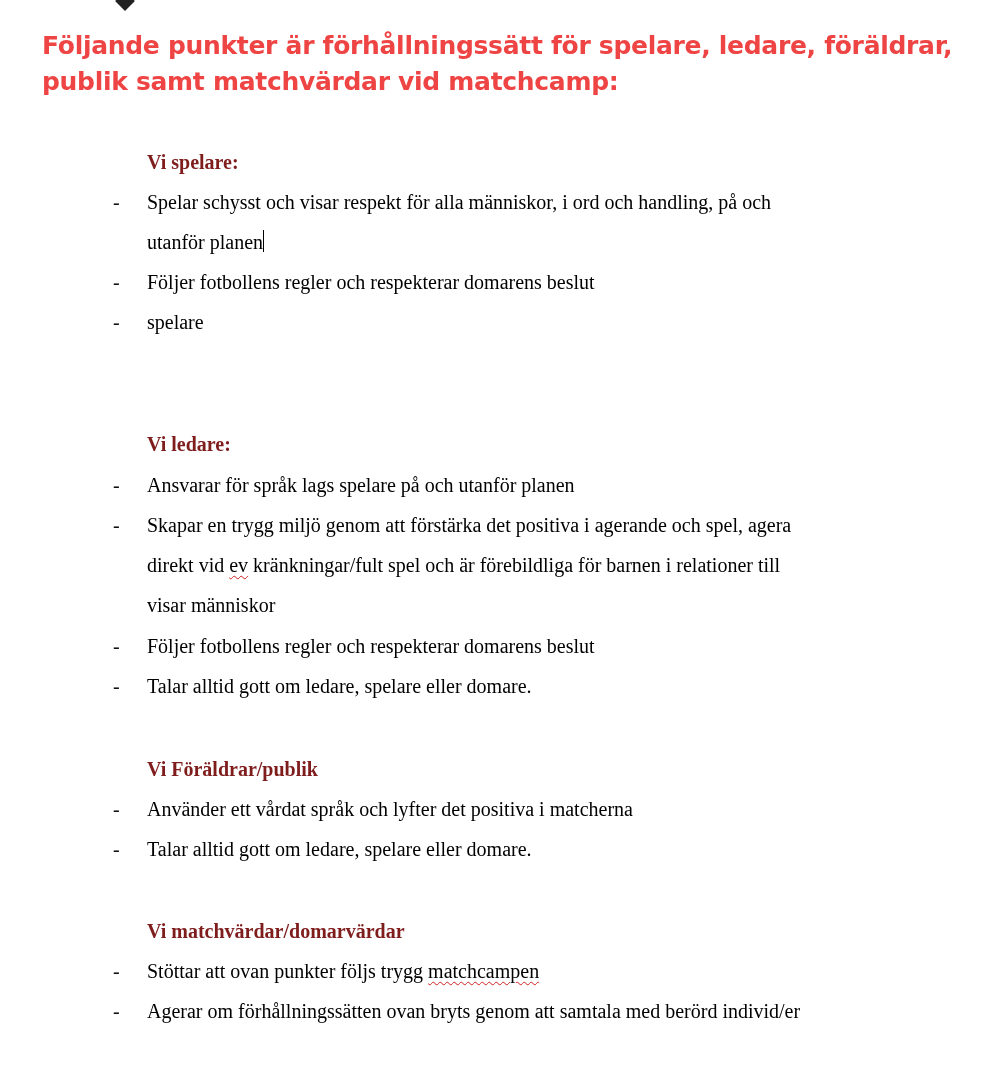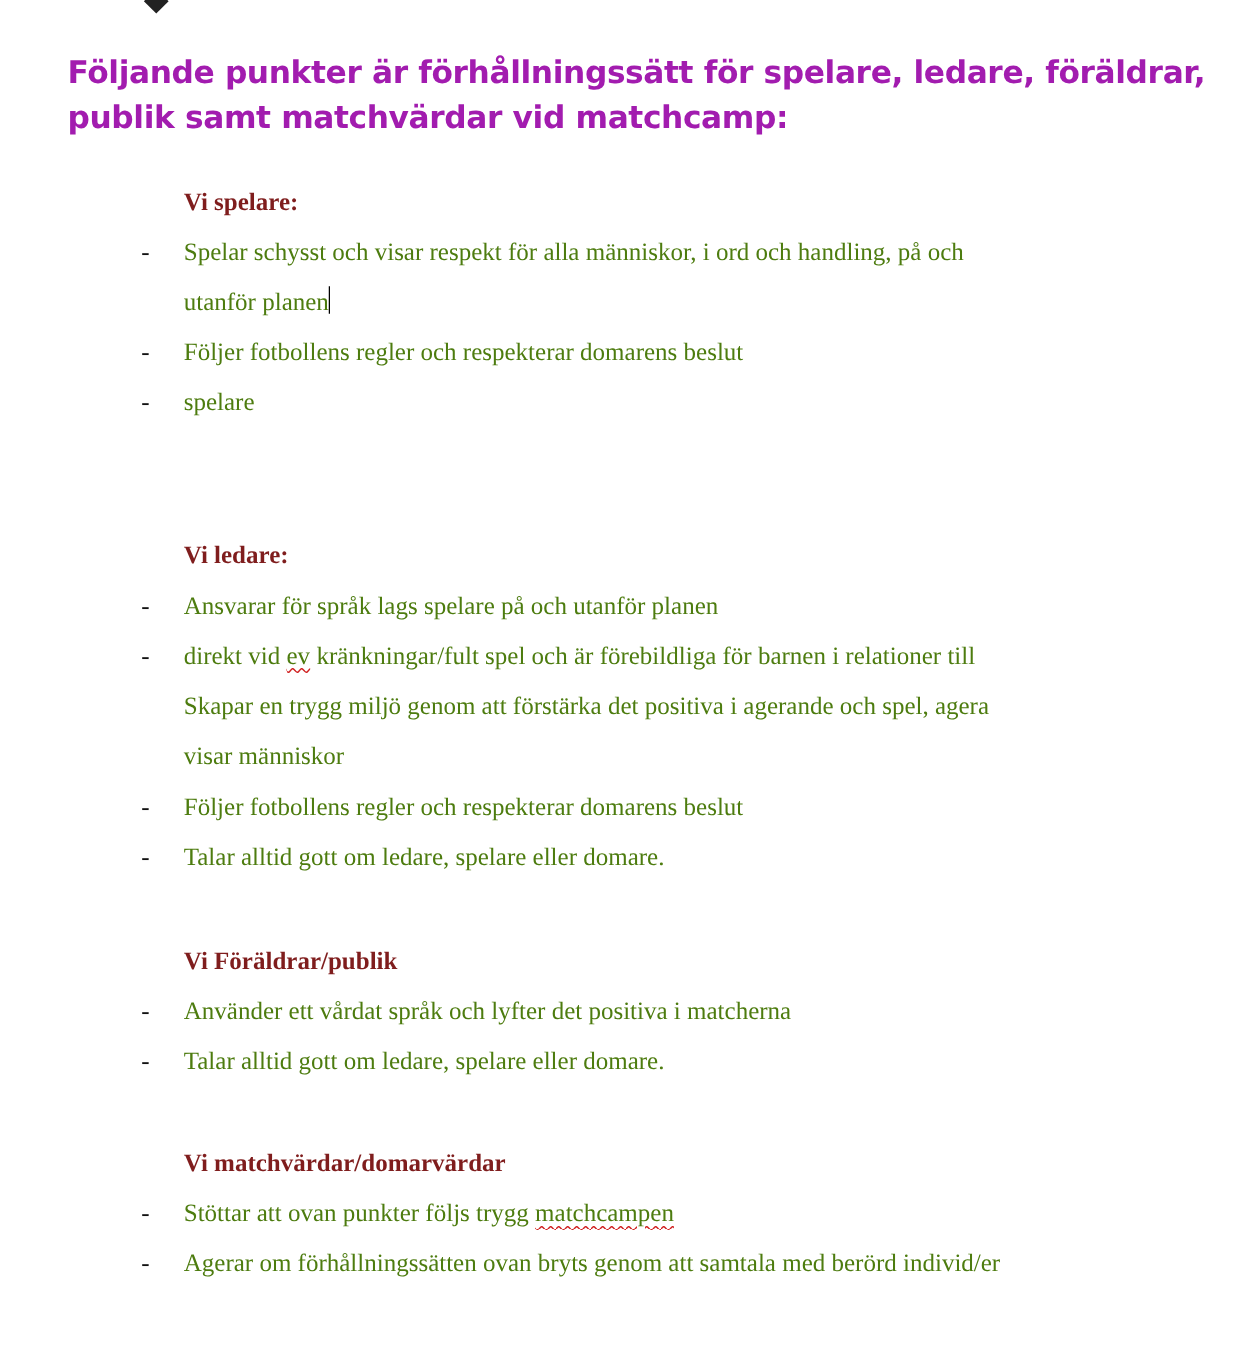--- a/index.html
+++ b/index.html
@@ -1,23 +1,23 @@
 <!DOCTYPE html>
 <html><head>
   <meta charset="utf-8">
   <style>
     html, body { margin: 0; padding: 0; background: #ffffff; }
     body { width: 1000px; height: 1082px; position: relative; overflow: hidden; color: #111; }
     .top-mark { position: absolute; left: 118px; top: -6px; width: 14px; height: 14px; background: #222; transform: rotate(45deg); }
-    .title { position: absolute; left: 42px; top: 28px; width: 920px; margin: 12px;
-      font-family: "DejaVu Sans", sans-serif; font-weight: bold; font-size: 25px; line-height: 36px; letter-spacing: -0.3px; color: #a21caf; }
+    .title { position: absolute; left: 42px; top: 28px; width: 920px; margin: 0;
+      font-family: "DejaVu Sans", sans-serif; font-weight: bold; font-size: 25px; line-height: 36px; letter-spacing: -0.3px; color: #ef4444; }
     .sec-head { position: absolute; left: 147px; margin: 0; font-family: "Liberation Serif", serif; font-weight: bold; font-size: 20px; line-height: 24px; color: #7f1d1d; white-space: nowrap; }
     .item { position: absolute; left: 0; width: 1000px; }
     .dash { position: absolute; left: 113px; font-family: "Liberation Serif", serif; font-size: 20px; line-height: 40px; }
-    .item-text { position: absolute; left: 147px; width: 780px; font-family: "Liberation Serif", serif; font-size: 20px; line-height: 40px; color: #4d7c0f; }
+    .item-text { position: absolute; left: 147px; width: 780px; font-family: "Liberation Serif", serif; font-size: 20px; line-height: 40px; color: #000000; }
     .squiggle { text-decoration: underline wavy #d02020; text-decoration-thickness: 1px; text-underline-offset: 3px; }
     .cursor { display: inline-block; width: 1px; height: 22px; background: #000; vertical-align: -3px; }
   </style>
 </head>
 <body>
 
 <div class="top-mark"></div>
 
 <h1 class="title">Följande punkter är förhållningssätt för spelare, ledare, föräldrar, publik samt matchvärdar vid matchcamp:</h1>
 
@@ -46,22 +46,22 @@
 <div class="sec-head" style="top:432px">Vi ledare:</div>
 
 <div class="item" style="top:465px">
   <span class="dash">-</span>
   <div class="item-text">Ansvarar för språk lags spelare på och utanför planen</div>
 </div>
 
 <div class="item" style="top:505px">
   <span class="dash">-</span>
   <div class="item-text">
+    <div>Skapar en trygg miljö genom att förstärka det positiva i agerande och spel, agera</div>
     <div><span>direkt vid </span><span class="squiggle">ev</span><span> kränkningar/fult spel och är förebildliga för barnen i relationer till</span></div>
-    <div>Skapar en trygg miljö genom att förstärka det positiva i agerande och spel, agera</div>
     <div>visar människor</div>
   </div>
 </div>
 
 <div class="item" style="top:626px">
   <span class="dash">-</span>
   <div class="item-text">Följer fotbollens regler och respekterar domarens beslut</div>
 </div>
 
 <div class="item" style="top:666px">

